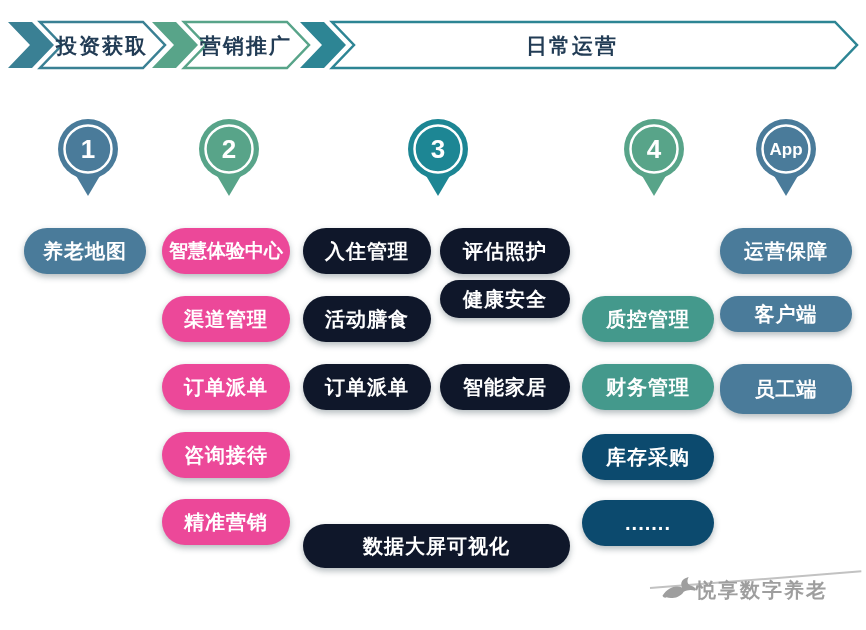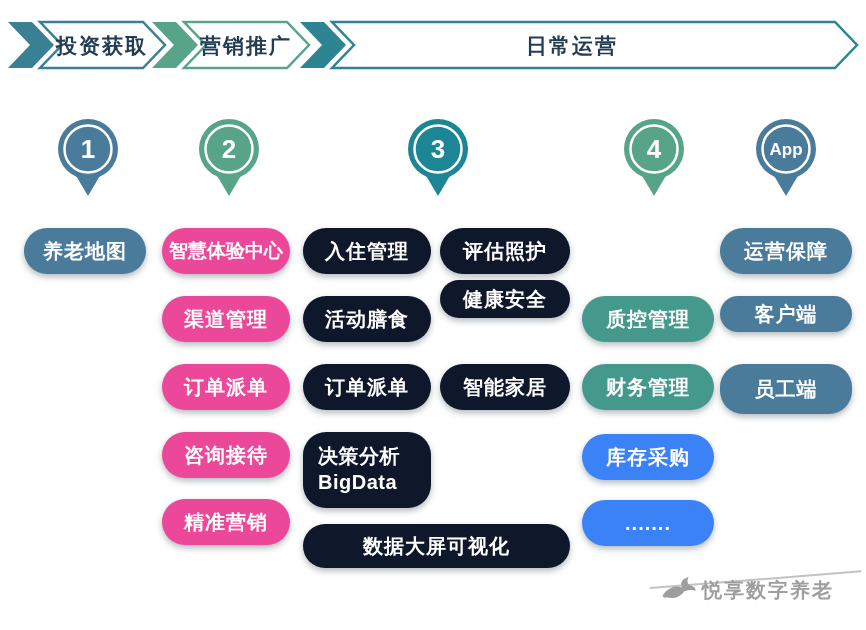--- a/index.html
+++ b/index.html
@@ -14,30 +14,30 @@
   .pin-app{font-size:17px;font-weight:bold;fill:#ffffff;}
   .pill{
     position:absolute;display:flex;align-items:center;justify-content:center;
     color:#ffffff;font-weight:bold;font-size:20px;border-radius:23px;
     box-shadow:0 3px 6px rgba(40,60,70,.35);letter-spacing:1px;box-sizing:border-box;
   }
   .c-blue{background:#4a7b9a;}
   .c-green{background:#ec4899;}
   .c-teal{background:#0f172a;}
   .c-tealgreen{background:#44998c;}
-  .c-lightgreen{background:#3b82f6;}
+  .c-lightgreen{background:#0c4a6e;}
   .small-text{font-size:19px;letter-spacing:0;}
   .tall{flex-direction:column;align-items:flex-start;justify-content:center;
         padding-left:15px;line-height:1.28;letter-spacing:.5px;}
   .wm-line{
     position:absolute;left:650px;top:587px;width:212px;height:2px;background:#c2c2c2;
     transform:rotate(-4.5deg);transform-origin:left center;
   }
   .wm-logo{
-    position:absolute;left:660px;top:576px;display:flex;align-items:center;gap:6px;
+    position:absolute;left:660px;top:576px;display:flex;align-items:center;
   }
   .wm-text{font-size:20px;font-weight:bold;color:#9e9e9e;letter-spacing:2px;}
 </style>
 </head>
 <body>
 
 <div id="canvas">
 
   <svg class="banner-svg" style="left:8px;top:22px;" width="158" height="46" viewBox="0 0 158 46">
     <polygon points="0,0 24,0 46,23 24,46 0,46 22,23" fill="#3a8094"></polygon>
@@ -96,24 +96,20 @@
 
   <div class="pill c-green small-text" style="left:162px;top:228px;width:128px;height:46px;">智慧体验中心</div>
   <div class="pill c-green" style="left:162px;top:296px;width:128px;height:46px;">渠道管理</div>
   <div class="pill c-green" style="left:162px;top:364px;width:128px;height:46px;">订单派单</div>
   <div class="pill c-green" style="left:162px;top:432px;width:128px;height:46px;">咨询接待</div>
   <div class="pill c-green" style="left:162px;top:499px;width:128px;height:46px;">精准营销</div>
 
   <div class="pill c-teal" style="left:303px;top:228px;width:128px;height:46px;">入住管理</div>
   <div class="pill c-teal" style="left:303px;top:296px;width:128px;height:46px;">活动膳食</div>
   <div class="pill c-teal" style="left:303px;top:364px;width:128px;height:46px;">订单派单</div>
-  <div class="pill c-teal tall" style="left:303px;top:432px;width:128px;height:76px;">
-    <span>决策分析</span>
-    <span>BigData</span>
-  </div>
 
   <div class="pill c-teal" style="left:440px;top:228px;width:130px;height:46px;">评估照护</div>
   <div class="pill c-teal" style="left:440px;top:280px;width:130px;height:38px;">健康安全</div>
   <div class="pill c-teal" style="left:440px;top:364px;width:130px;height:46px;">智能家居</div>
 
   <div class="pill c-teal" style="left:303px;top:524px;width:267px;height:44px;">数据大屏可视化</div>
 
   <div class="pill c-tealgreen" style="left:582px;top:296px;width:132px;height:46px;">质控管理</div>
   <div class="pill c-tealgreen" style="left:582px;top:364px;width:132px;height:46px;">财务管理</div>
   <div class="pill c-lightgreen" style="left:582px;top:434px;width:132px;height:46px;">库存采购</div>

